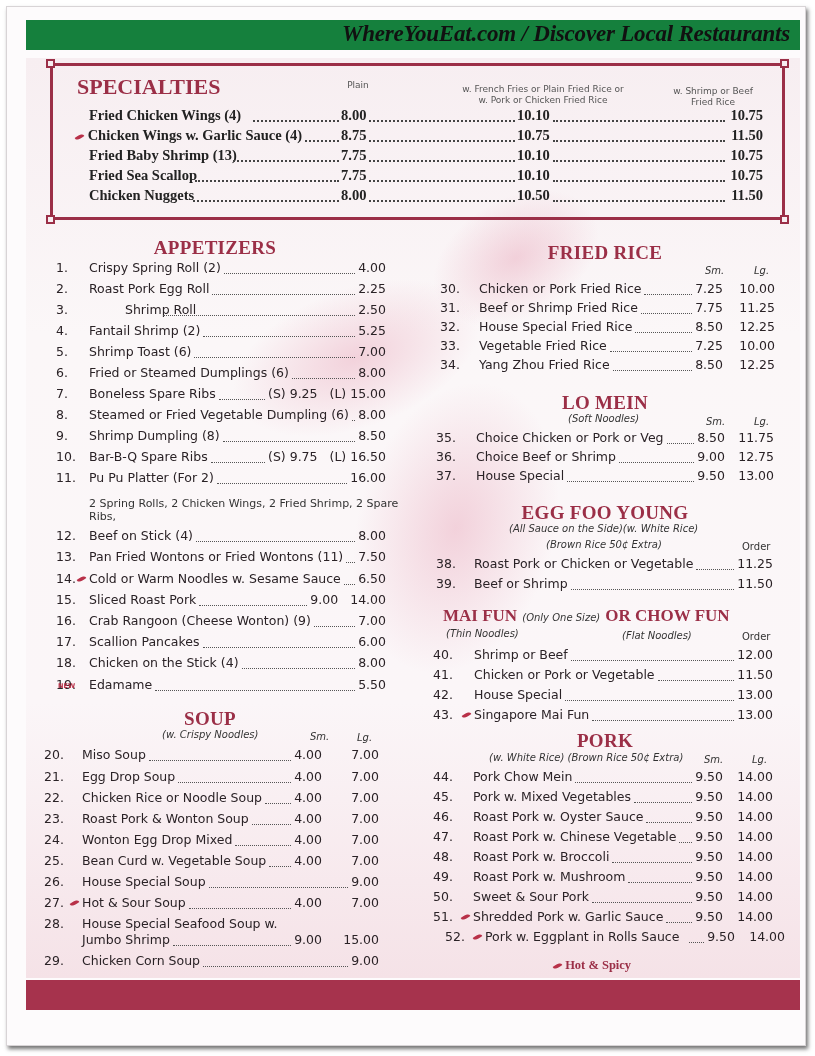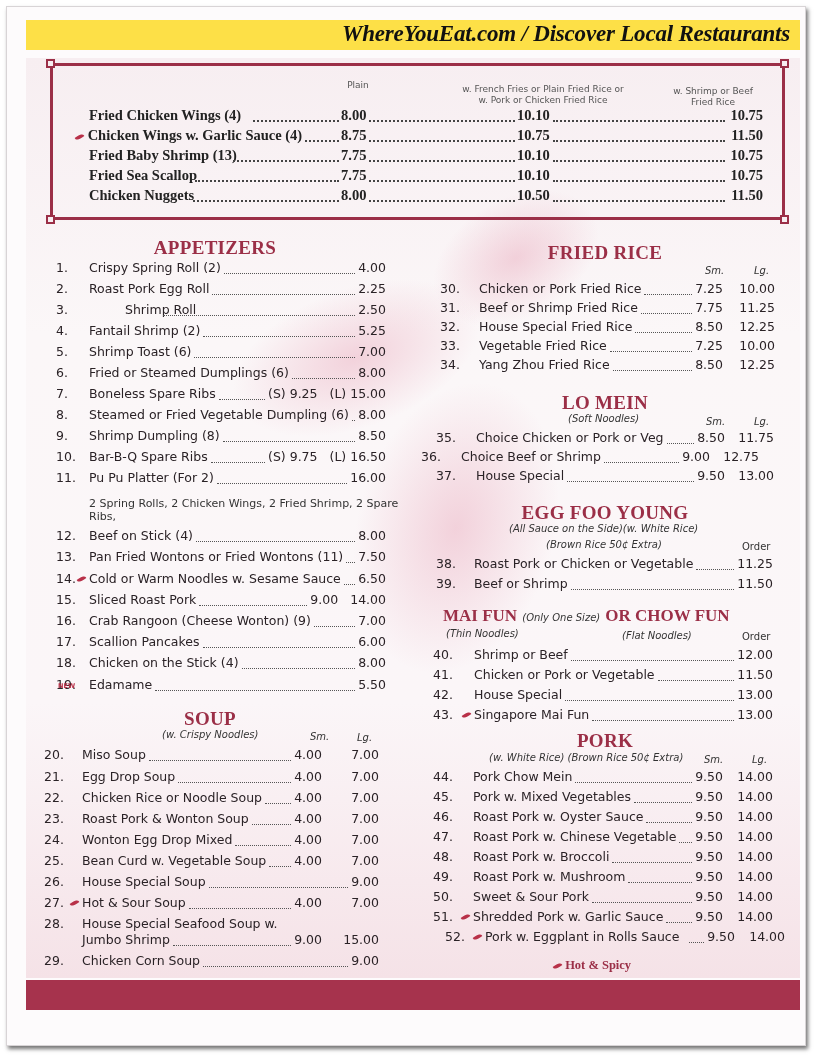--- a/index.html
+++ b/index.html
@@ -16,21 +16,21 @@
     position: absolute; left: 26px; top: 58px; width: 774px; height: 920px;
     background: linear-gradient(180deg, #f7eef1 0%, #fbf7f8 30%, #fbf6f8 70%, #f5e2e7 100%);
   }
   .petal {
     position: absolute; border-radius: 50%;
     background: radial-gradient(ellipse at center, rgba(226,140,165,0.35), rgba(226,140,165,0.0) 70%);
   }
 
   .top-band {
     position: absolute; left: 26px; top: 20px; width: 774px; height: 30px;
-    background: #fde047;
+    background: #15803d;
   }
   .top-band .site {
     position: absolute; right: 10px; top: 1px;
     font-family: "Liberation Serif", serif; font-style: italic; font-weight: bold;
     font-size: 23px; color: #111; letter-spacing: -0.2px;
   }
   .bottom-band {
     position: absolute; left: 26px; top: 980px; width: 774px; height: 30px;
     background: #a6334d;
   }
@@ -106,20 +106,21 @@
 <div class="top-band">
   <span class="site">WhereYouEat.com / Discover Local Restaurants</span>
 </div>
 
 <div class="spec-box">
   <div class="corner" style="left:-7px; top:-7px;"></div>
   <div class="corner" style="right:-7px; top:-7px;"></div>
   <div class="corner" style="left:-7px; bottom:-7px;"></div>
   <div class="corner" style="right:-7px; bottom:-7px;"></div>
 
+  <div class="spec-title">SPECIALTIES</div>
   <div class="spec-col-head" style="left:285px; top:14px; width:40px;">Plain</div>
   <div class="spec-col-head" style="left:390px; top:18px; width:200px;">
     <div>w. French Fries or Plain Fried Rice or</div>
     <div>w. Pork or Chicken Fried Rice</div>
   </div>
   <div class="spec-col-head" style="left:610px; top:20px; width:100px;">
     <div>w. Shrimp or Beef</div>
     <div>Fried Rice</div>
   </div>
 
@@ -421,21 +422,21 @@
 <div class="colhead" style="left:706px; top:416px;">Sm.</div>
 <div class="colhead" style="left:754px; top:416px;">Lg.</div>
 <div id="lo-mein-list">
     <div class="row" style="left: 436px; top: 430px; width: 338px;">
       <span class="num">35.</span>
       <span class="name" style="left: 40px;">Choice Chicken or Pork or Veg</span>
       <span class="dots" style="top: 13px; left: 230.5px; width: 27.6562px;"></span>
       <span class="price" style="right: 49px; top: 0px;">8.50</span>
       <span class="price" style="right: 0px; top: 0px;">11.75</span>
     </div>
-    <div class="row" style="left: 421px; top: 449px; width: 338px;">
+    <div class="row" style="left: 436px; top: 449px; width: 338px;">
       <span class="num">36.</span>
       <span class="name" style="left: 40px;">Choice Beef or Shrimp</span>
       <span class="dots" style="top: 13px; left: 182.984px; width: 75.1719px;"></span>
       <span class="price" style="right: 49px; top: 0px;">9.00</span>
       <span class="price" style="right: 0px; top: 0px;">12.75</span>
     </div>
     <div class="row" style="left: 436px; top: 468px; width: 338px;">
       <span class="num">37.</span>
       <span class="name" style="left: 40px;">House Special</span>
       <span class="dots" style="top: 13px; left: 131.188px; width: 126.969px;"></span>

